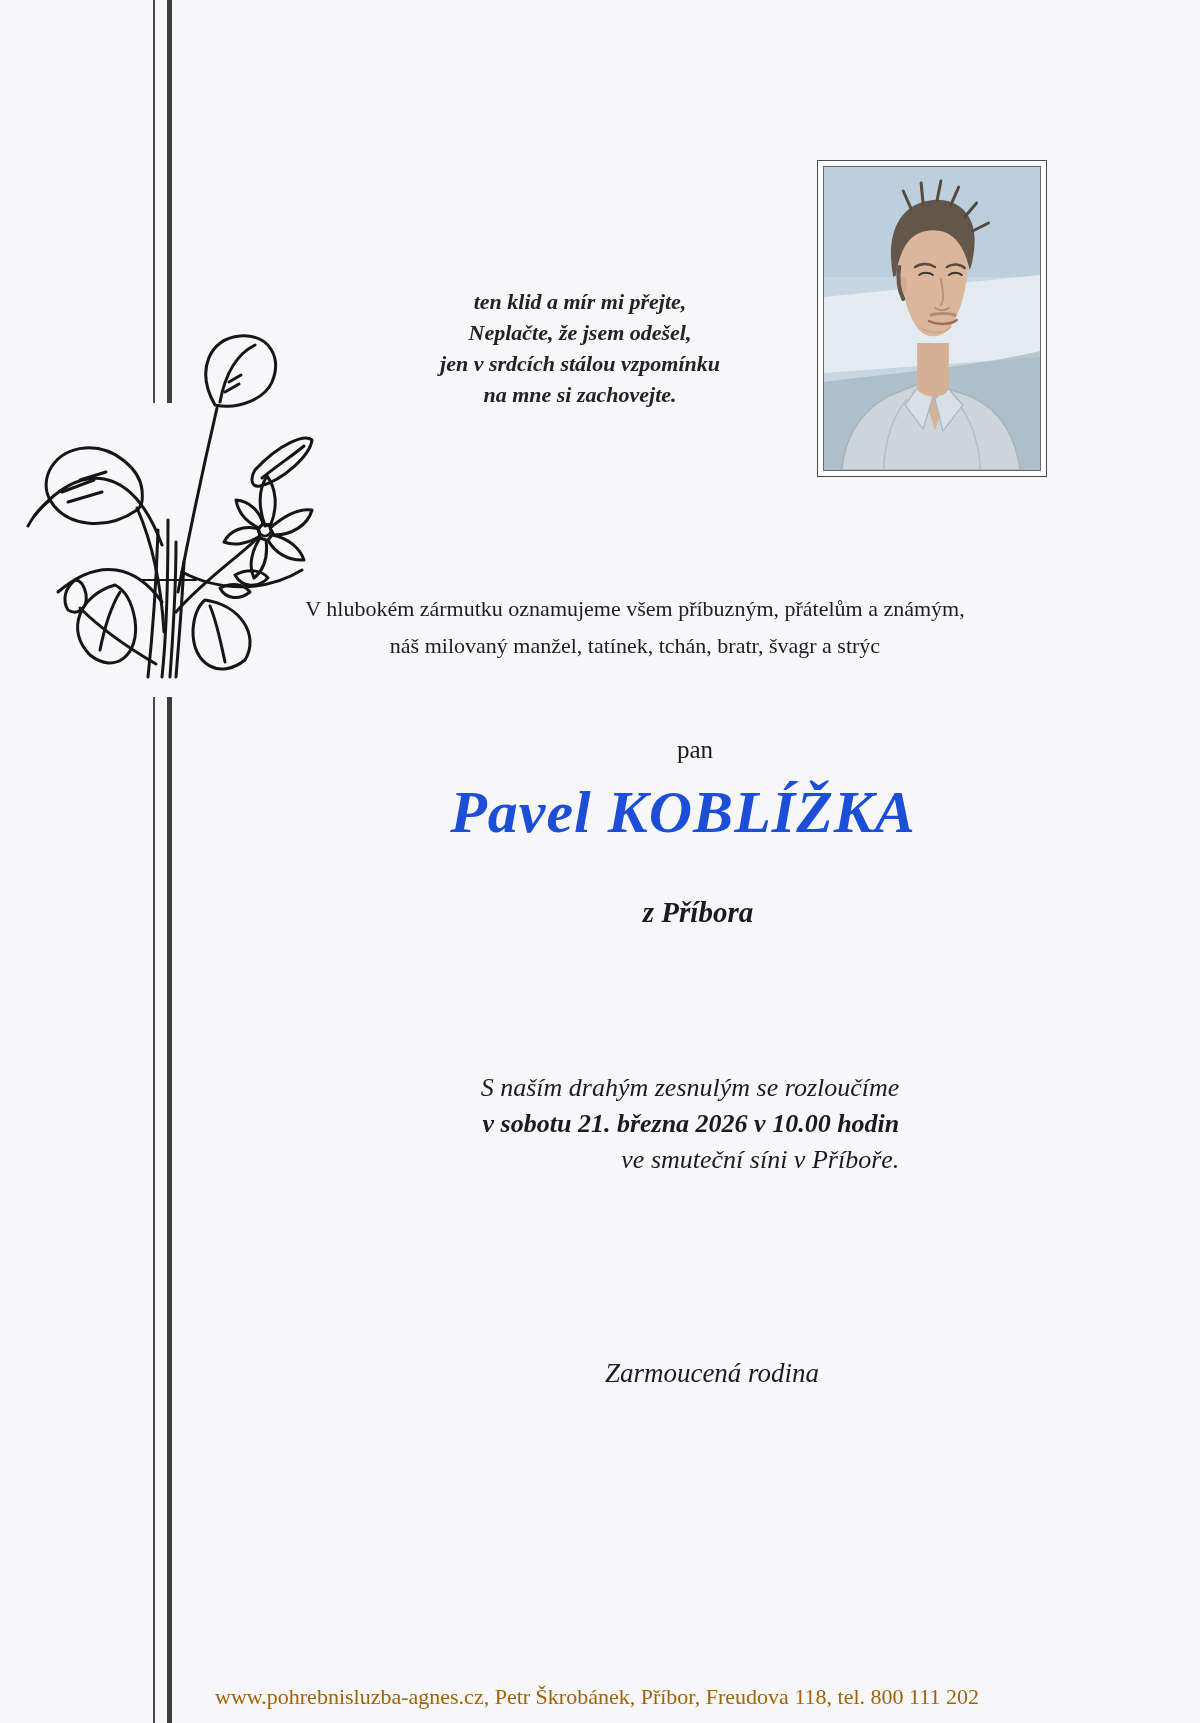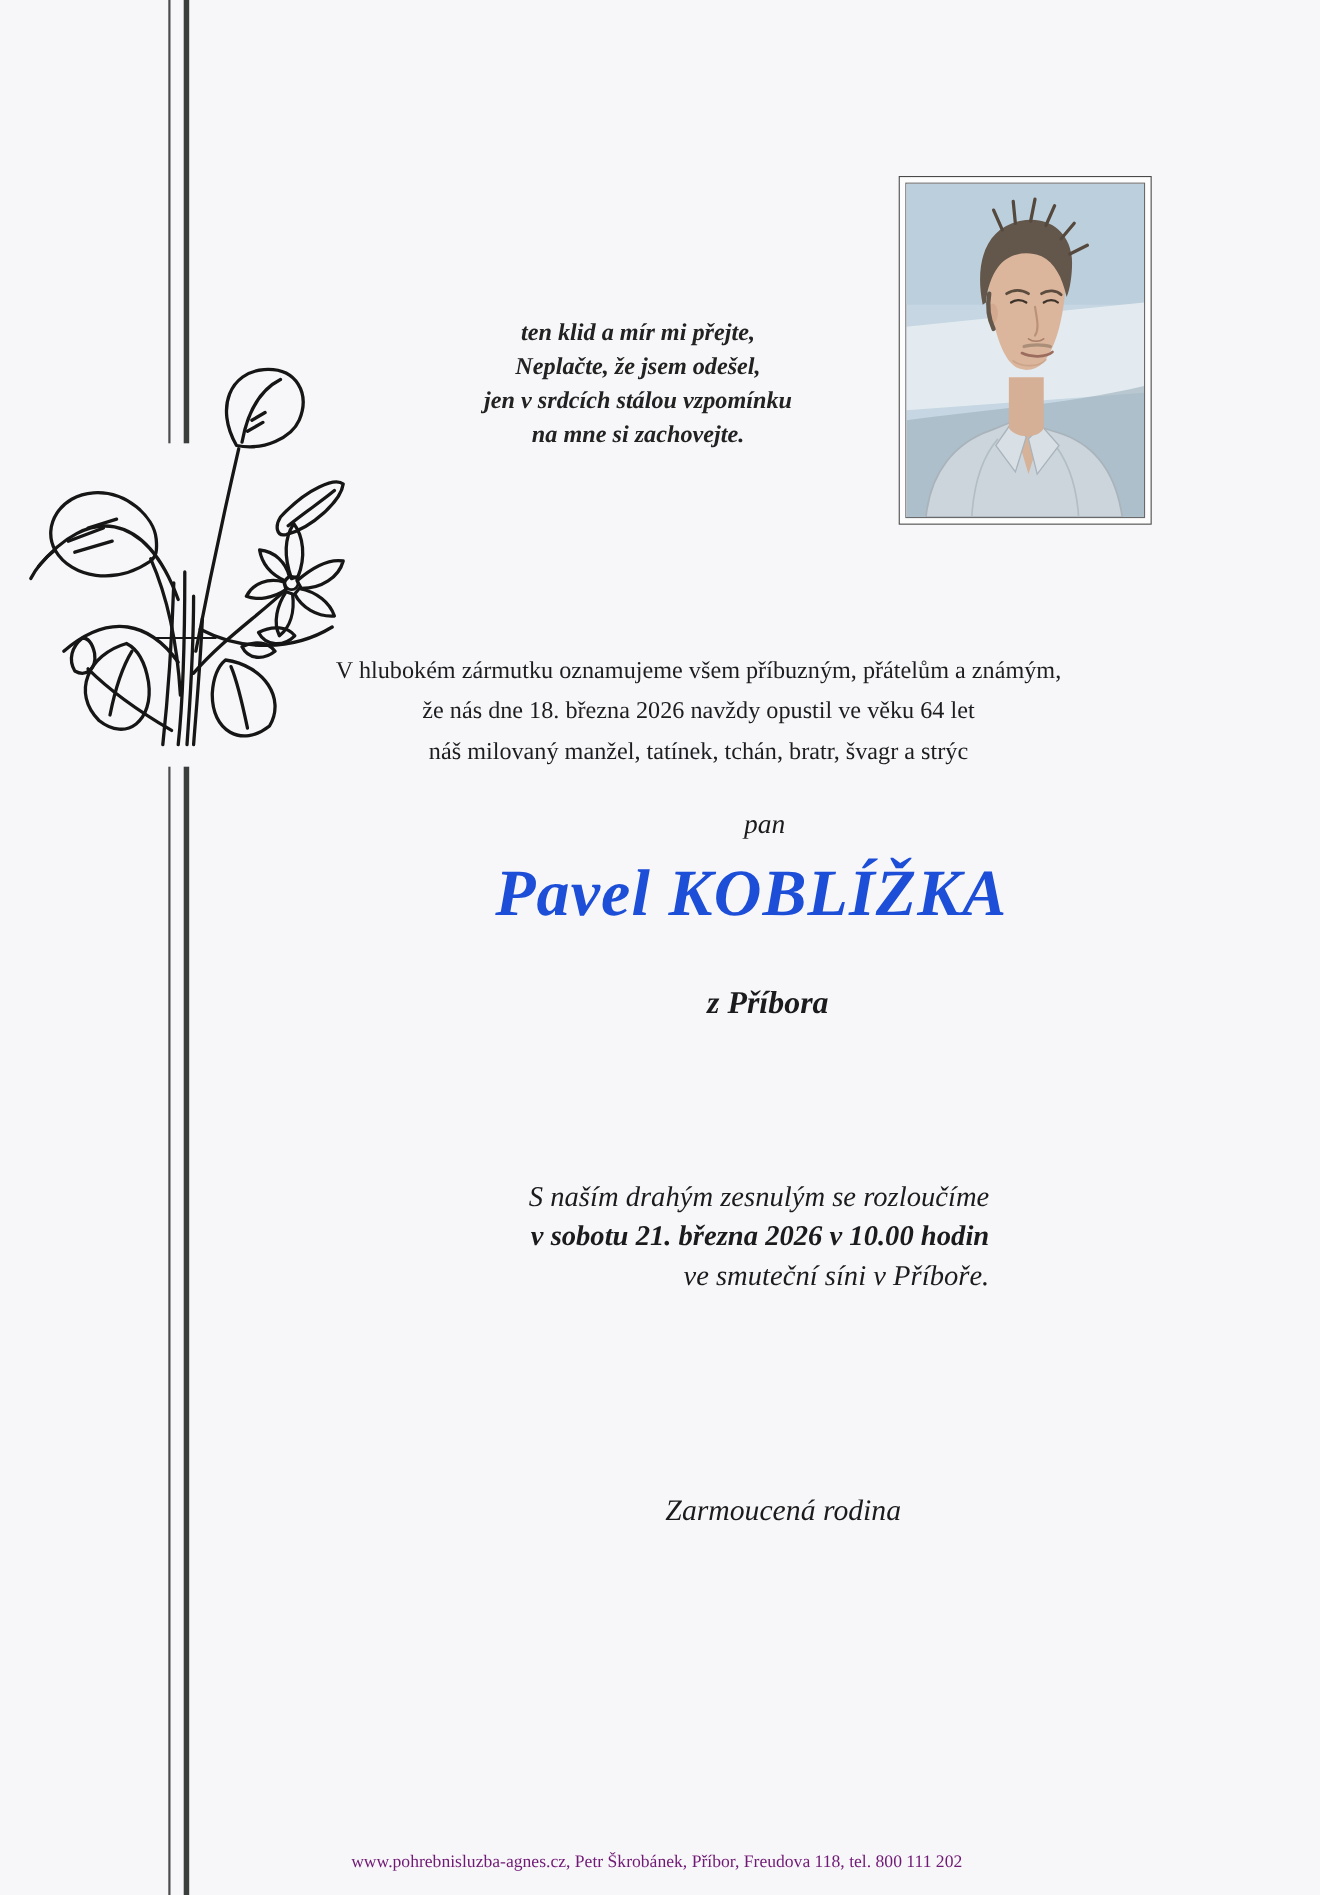--- a/index.html
+++ b/index.html
@@ -14,27 +14,27 @@
   .rule.thick{left:167px;width:5px;background:#32363
 
 4;}
   .seg-top{top:0;height:403px;}
   .seg-bottom{top:697px;height:1026px;}
 
   .centered{position:absolute;transform:translateX(-50%);text-align:center;white-space:nowrap;}
 
   .poem{left:580px;top:286px;font-style:italic;font-weight:bold;font-size:22px;line-height:31px;color:#222;}
   .announcement{left:635px;top:590px;font-size:22px;line-height:37px;color:#1d1d1f;}
-  .honorific{left:695px;top:736px;font-style:italic;font-size:25px;text-align:center;}
+  .honorific{left:695px;top:736px;font-size:25px;text-align:center;}
   .deceased-name{left:683px;top:778px;font-style:italic;font-weight:bold;font-size:60px;letter-spacing:1px;color:#1d4ed8;}
   .origin{left:698px;top:896px;font-style:italic;font-weight:bold;font-size:29px;}
   .farewell{left:690px;top:1070px;font-style:italic;font-size:26px;line-height:36px;text-align:right;}
   .farewell .bold{font-weight:bold;}
   .signature{left:700px;top:1358px;font-style:italic;font-size:27px;margin-left:12px;}
-  .footer{left:597px;top:1684px;font-size:16px;color:#701a75;}
+  .footer{left:597px;top:1684px;font-size:22px;color:#a16207;}
 
   .photo-frame{
     position:absolute;left:817px;top:160px;width:230px;height:317px;
     box-sizing:border-box;border:1.5px solid #4a4a4a;background:#fdfdfd;padding:5px;
   }
   .photo-inner{
     width:100%;height:100%;box-sizing:border-box;border:1px solid #6a6a6a;overflow:hidden;
   }
   .photo-inner svg{display:block;}
 
@@ -142,21 +142,20 @@
 
 <div class="centered poem">
   <div>ten klid a mír mi přejte,</div>
   <div>Neplačte, že jsem odešel,</div>
   <div>jen v srdcích stálou vzpomínku</div>
   <div>na mne si zachovejte.</div>
 </div>
 
 <div class="centered announcement">
   <div>V hlubokém zármutku oznamujeme všem příbuzným, přátelům a známým,</div>
-  <div>že nás dne 18. března 2026 navždy opustil ve věku 64 let</div>
   <div>náš milovaný manžel, tatínek, tchán, bratr, švagr a strýc</div>
 </div>
 
 <div class="centered honorific">pan</div>
 <div class="centered deceased-name">Pavel KOBLÍŽKA</div>
 <div class="centered origin">z Příbora</div>
 
 <div class="centered farewell">
   <div>S naším drahým zesnulým se rozloučíme</div>
   <div class="bold">v sobotu 21. března 2026 v 10.00 hodin</div>

